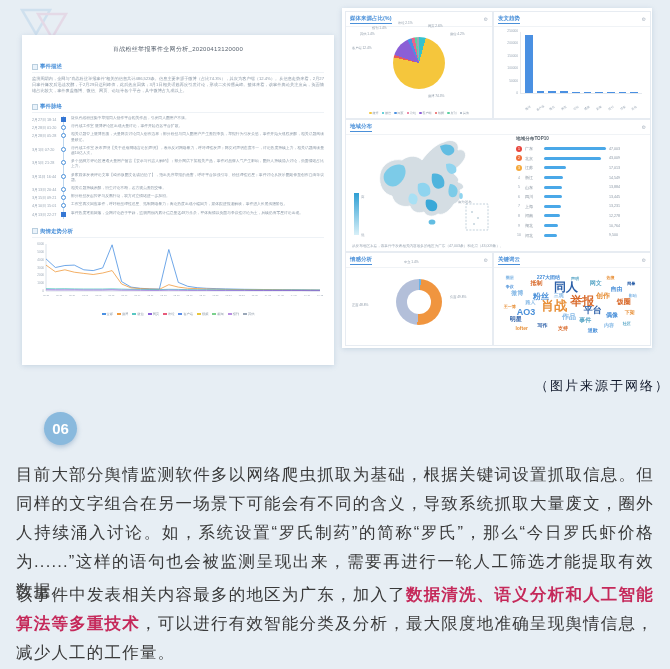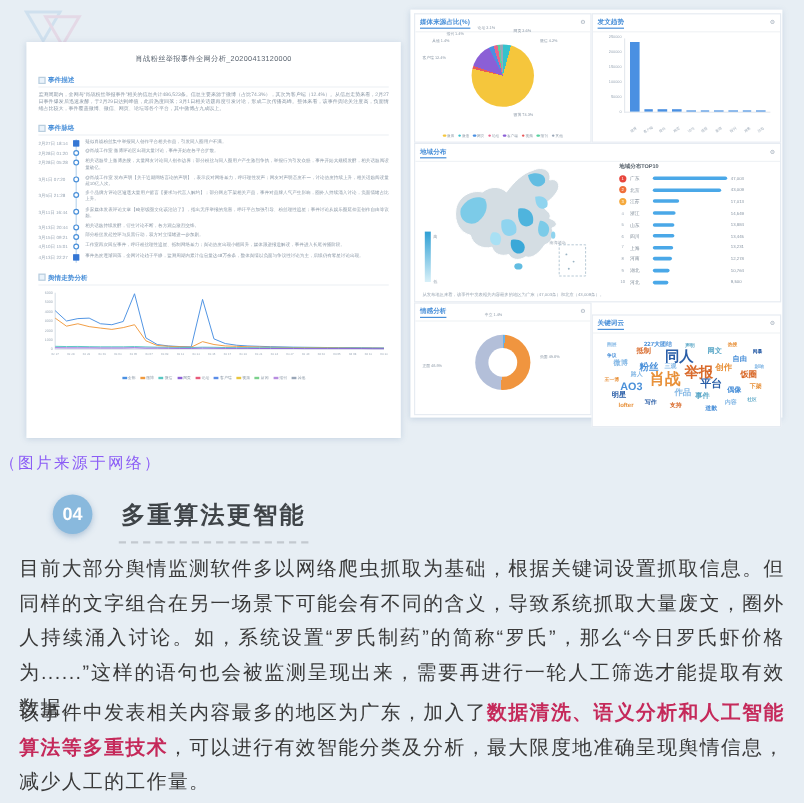--- a/index.html
+++ b/index.html
@@ -26,21 +26,21 @@
   .r-leg-item{display:flex;align-items:center;gap:1px}
   .r-leg-dash{width:4px;height:1.5px;display:inline-block}
   
   .dash{position:absolute;left:342px;top:8px;width:310px;height:340px;background:#fff;
         box-shadow:0 1px 5px rgba(110,145,180,.28)}
   .card{position:absolute;border:1px solid #e7ecf2;background:#fff;overflow:hidden}
   #card-media{left:3px;top:3px;width:146px;height:106px}
   #card-trend{left:151px;top:3px;width:156px;height:106px}
   #card-region{left:3px;top:111px;width:304px;height:131px}
   #card-sentiment{left:3px;top:244px;width:146px;height:92px}
-  #card-cloud{left:151px;top:254px;width:156px;height:92px}
+  #card-cloud{left:151px;top:244px;width:156px;height:92px}
   .c-head{display:flex;justify-content:space-between;align-items:center;padding:3px 4px 2px;border-bottom:1px solid #f0f3f6}
   .c-title{font-size:5.5px;color:#4a90d9;font-weight:bold;border-bottom:1px solid #4a90d9;padding-bottom:1px}
   .gear{color:#aab4c0;font-size:5px;line-height:5px}
   .pie{width:52px;height:52px;border-radius:50%;margin:10px auto 2px}
   .callout{position:absolute;font-size:3.2px;color:#8a97a5;white-space:nowrap}
   .pie-legend{position:absolute;left:0;right:0;bottom:3px;display:flex;justify-content:center;gap:3px;font-size:3px;color:#8a97a5}
   .pl-item{display:flex;align-items:center;gap:1px}
   .pl-dot{width:2.5px;height:2.5px;border-radius:50%;display:inline-block}
   .bars-wrap{position:absolute;left:26px;right:8px;top:20px;bottom:24px;border-left:1px solid #e5e9ee;border-bottom:1px solid #e5e9ee;display:flex;align-items:flex-end;gap:4px;padding:0 4px}
   .bar{flex:1;background:#4a90e2;min-height:1px}
@@ -58,21 +58,21 @@
   .t10-bar{height:3px;background:#4aa8e8;border-radius:2px}
   .t10-val{font-size:3.6px;color:#8a97a5}
   .maplegend{position:absolute;left:8px;bottom:16px;width:5px;height:42px;background:linear-gradient(#2e9fd4,#d8f0f8)}
   .maplegend-lab{position:absolute;font-size:3.4px;color:#98a4b1}
   .donut{width:46px;height:46px;border-radius:50%;margin:11px auto 0;position:relative}
   .donut::after{content:"";position:absolute;inset:11px;background:#fff;border-radius:50%}
   .cloud{position:absolute;left:4px;right:4px;top:13px;bottom:3px}
   .cloud span{position:absolute;transform:translate(-50%,-50%);white-space:nowrap;font-weight:bold}
   .seasq{fill:none;stroke:#9ab4c4;stroke-dasharray:2 1.4;stroke-width:.6}
   
-  .caption{position:absolute;top:377px;left:0;width:670px;text-align:left;font-size:13px;color:#8b5cf6;letter-spacing:2px}
+  .caption{position:absolute;top:377px;left:0;width:670px;text-align:right;font-size:13px;color:#0f172a;letter-spacing:2px}
   .sec{position:absolute;left:44px;top:412px;display:flex;align-items:flex-start;gap:22px}
   .num{width:33px;height:33px;border-radius:50%;background:#89b9dd;color:#fff;font-weight:bold;font-size:15px;display:flex;align-items:center;justify-content:center;box-shadow:0 2px 5px rgba(100,140,180,.45)}
   .sec-title{font-size:20px;font-weight:bold;color:#3f4448;letter-spacing:2px;padding:4px 2px 8px;border-bottom:2px dashed #c3c9cf}
   .para{position:absolute;left:16px;width:638px;font-size:16.5px;line-height:29px;color:#3a3a3a;text-align:justify;letter-spacing:1.2px}
   #p1{top:460px}
   #p2{top:580px}
   .hl{color:#c5295a;font-weight:bold}
 </style>
 </head>
 <body>
@@ -512,19 +512,18 @@
         <span style="left: 90%; top: 22%; font-size: 4px; color: rgb(43, 95, 168);">网暴</span>
         <span style="left: 8%; top: 26%; font-size: 4px; color: rgb(74, 144, 217);">争议</span>
         <span style="left: 8%; top: 14%; font-size: 4px; color: rgb(134, 185, 230);">圈层</span>
       </div>
   </div>
 </div>
 
 <div class="caption">（图片来源于网络）</div>
 
 <div class="sec">
-  <div class="num">04</div>
-  <div class="sec-title">多重算法更智能</div>
+  <div class="num">06</div>
 </div>
 
 <div class="para" id="p1">目前大部分舆情监测软件多以网络爬虫抓取为基础，根据关键词设置抓取信息。但同样的文字组合在另一场景下可能会有不同的含义，导致系统抓取大量废文，圈外人持续涌入讨论。如，系统设置“罗氏制药”的简称“罗氏”，那么“今日罗氏虾价格为......”这样的语句也会被监测呈现出来，需要再进行一轮人工筛选才能提取有效数据。</div>
 
 <div class="para" id="p2"><span>该事件中发表相关内容最多的地区为广东，加入了</span><span class="hl">数据清洗、语义分析和人工智能算法等多重技术</span><span>，可以进行有效智能分类及分析，最大限度地准确呈现舆情信息，减少人工的工作量。</span></div>
 
 </body></html>

